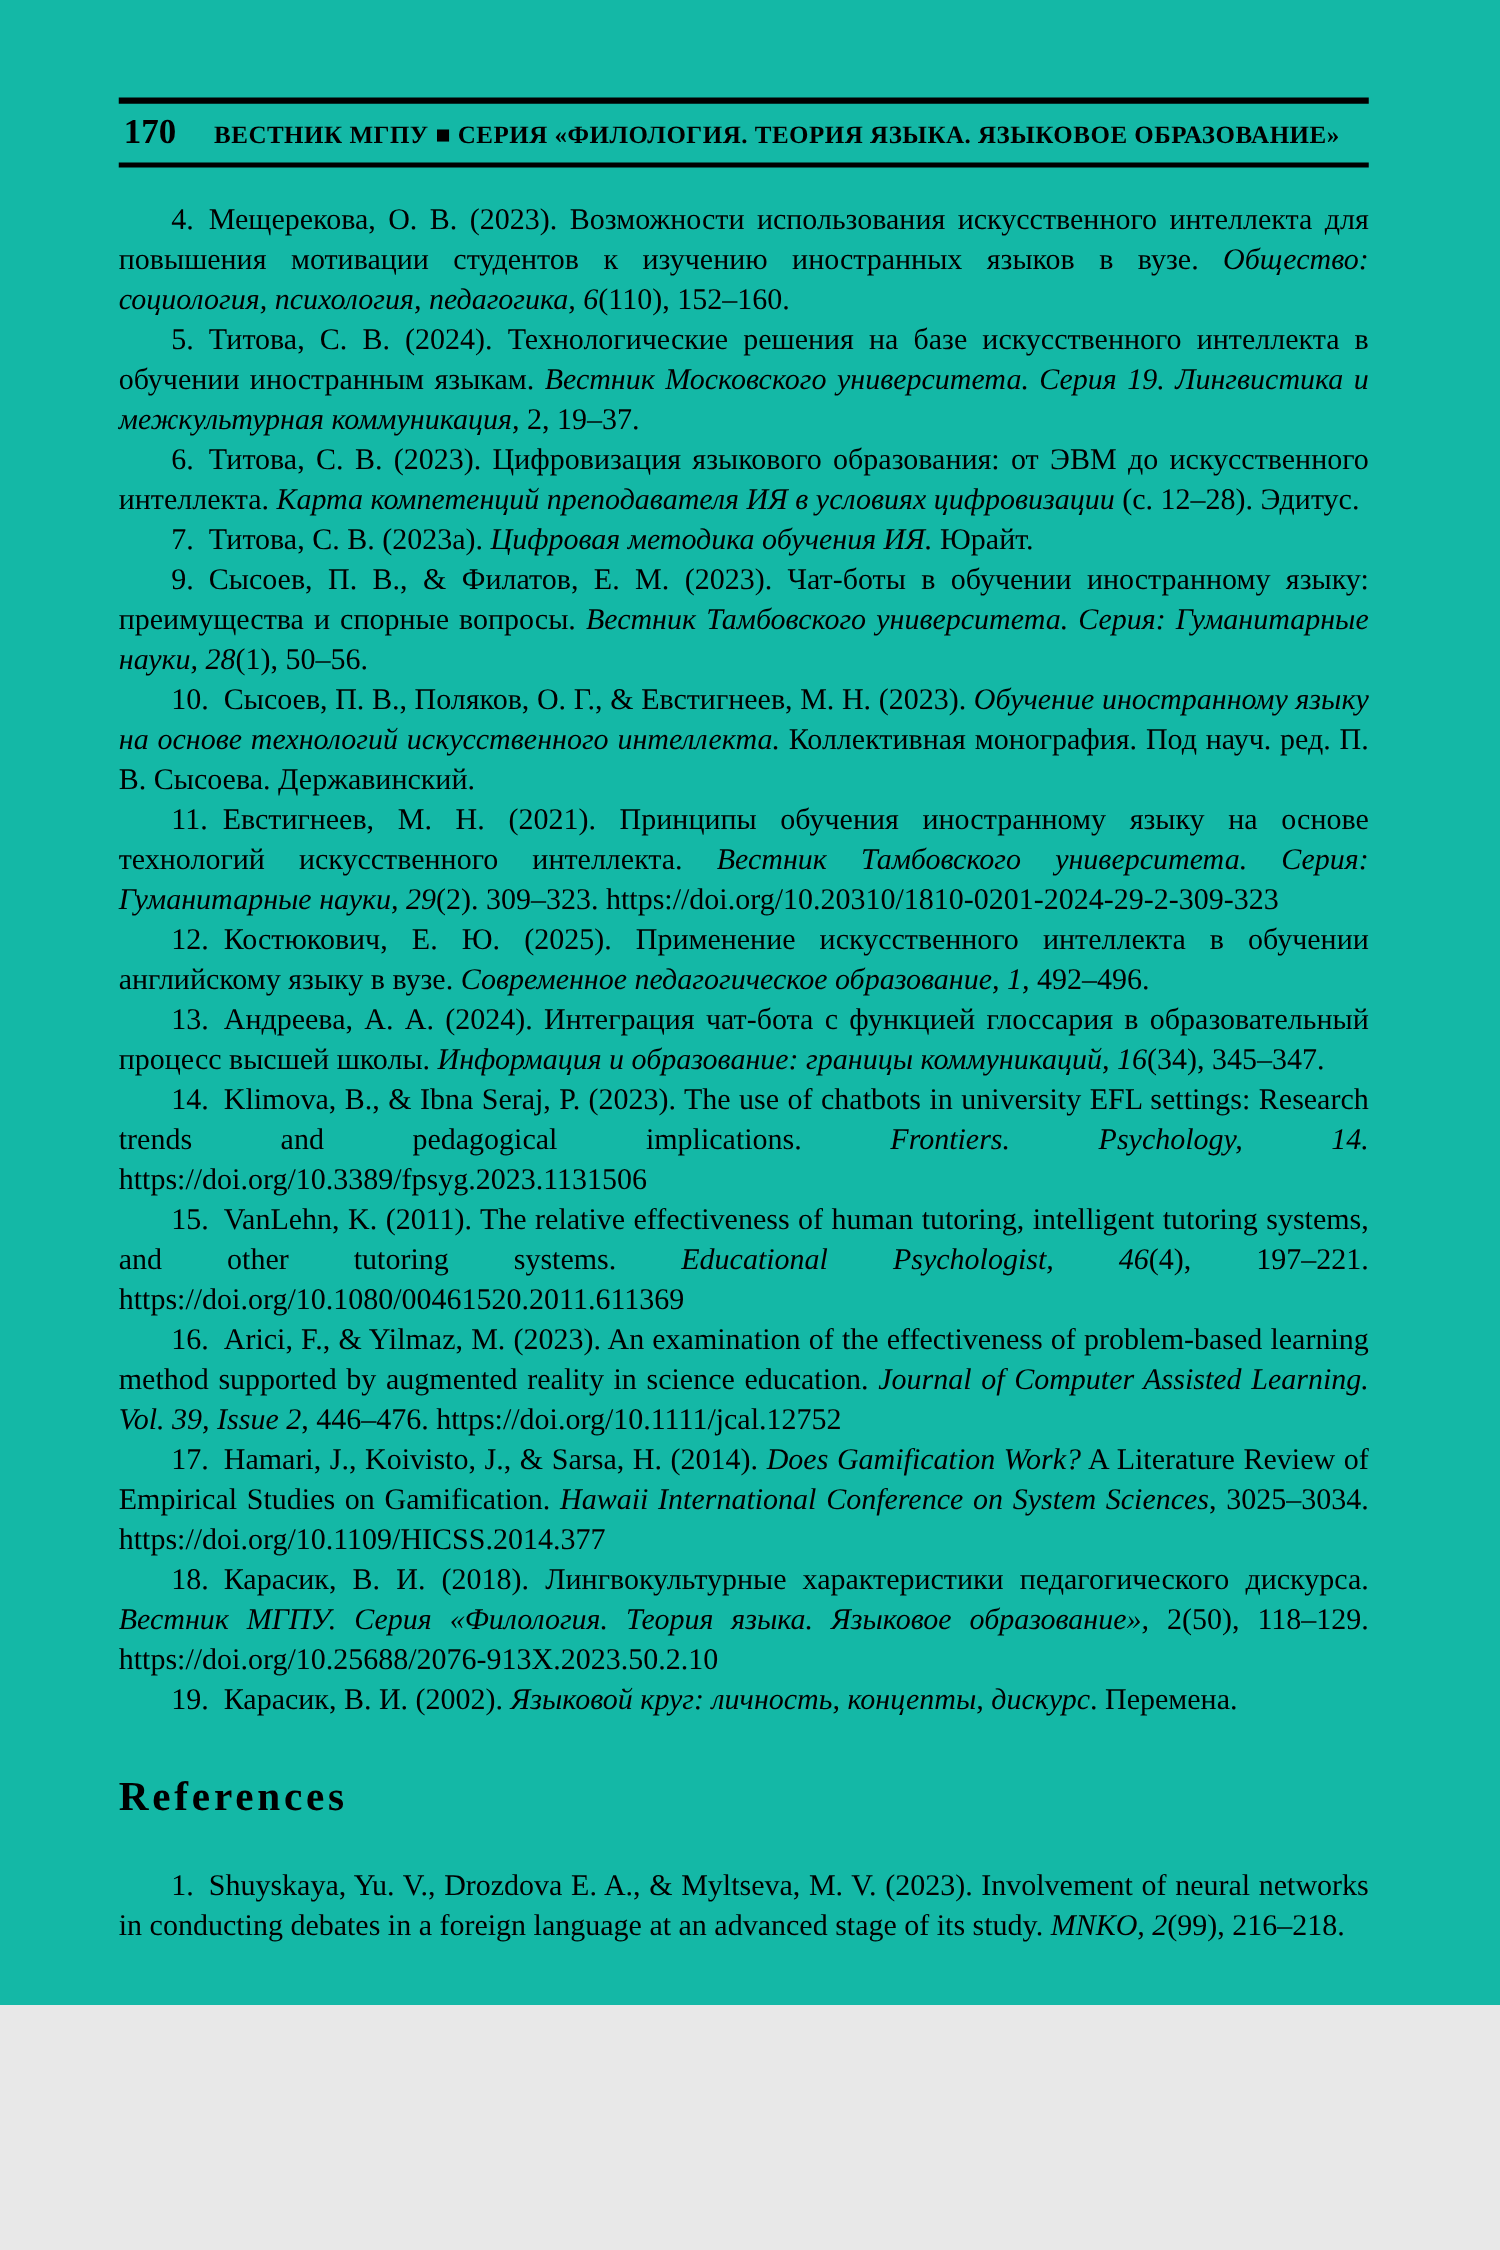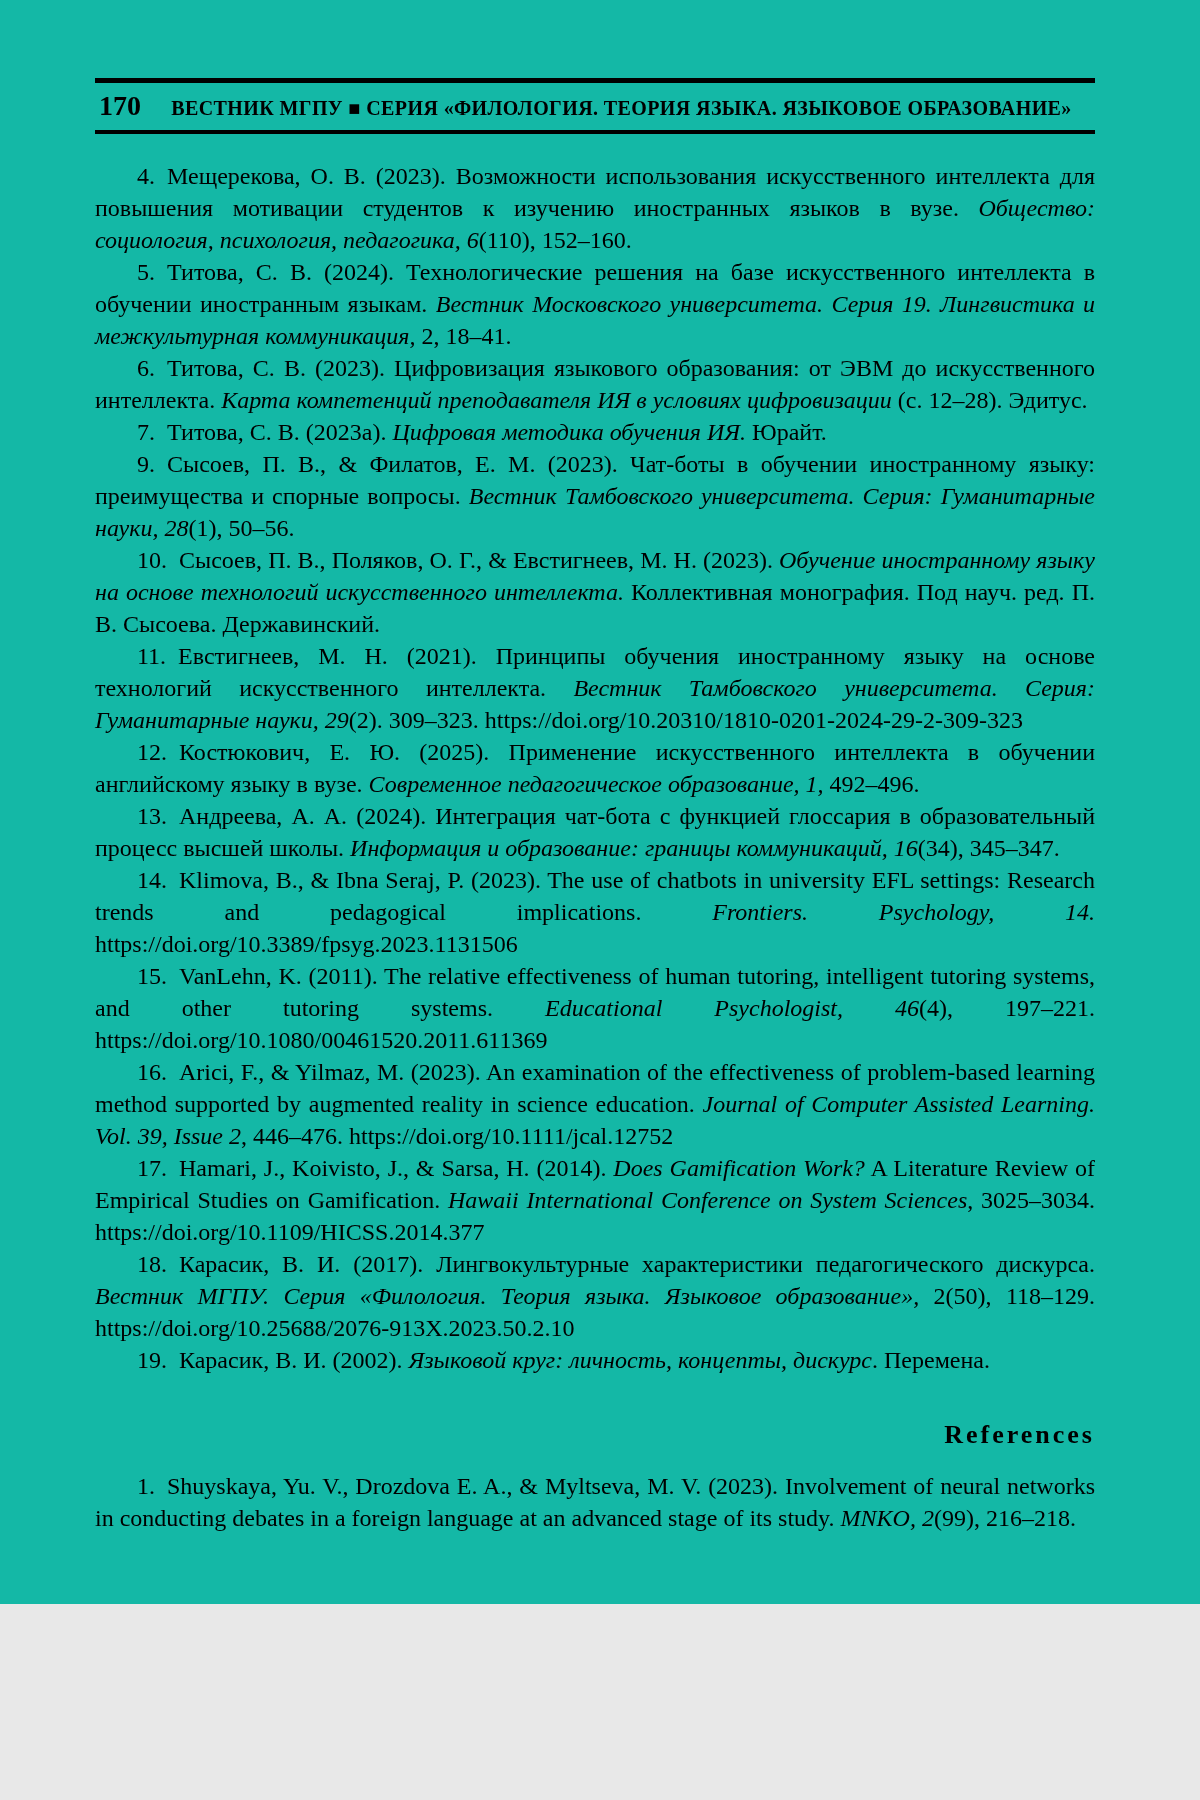--- a/index.html
+++ b/index.html
@@ -27,53 +27,53 @@
   p.ref {
     margin:0;
     font-size:24px;
     line-height:32px;
     text-align:justify;
     text-indent:42px;
     font-family:Liberation Serif, serif;
   }
   .it { font-style:italic; }
   .refs-heading {
-    font-size:26px; font-weight:bold; text-align:right;
-    letter-spacing:3px; margin:44px 0 20px 0;
+    font-size:33px; font-weight:bold; text-align:left;
+    letter-spacing:3px; margin:44px 0 36px 0;
   }
 </style>
 </head>
 <body>
 
 <div class="page">
 
   <div class="running-head">
     <div class="rule-top"></div>
     <div class="head-row">
       <span class="pagenum">170</span>
       <span class="head-title">ВЕСТНИК МГПУ ■ СЕРИЯ «ФИЛОЛОГИЯ. ТЕОРИЯ ЯЗЫКА. ЯЗЫКОВОЕ ОБРАЗОВАНИЕ»</span>
     </div>
     <div class="rule-bottom"></div>
   </div>
 
   <div class="bib bib-first">
       <p class="ref"><span>4. </span><span>Мещерекова, О. В. (2023). Возможности использования искусственного интеллекта для повышения мотивации студентов к изучению иностранных языков в вузе. </span><span class="it">Общество: социология, психология, педагогика, 6</span><span>(110), 152–160.</span></p>
-      <p class="ref"><span>5. </span><span>Титова, С. В. (2024). Технологические решения на базе искусственного интеллекта в обучении иностранным языкам. </span><span class="it">Вестник Московского университета. Серия 19. Лингвистика и межкультурная коммуникация,</span><span> 2, 18–41.</span></p>
+      <p class="ref"><span>5. </span><span>Титова, С. В. (2024). Технологические решения на базе искусственного интеллекта в обучении иностранным языкам. </span><span class="it">Вестник Московского университета. Серия 19. Лингвистика и межкультурная коммуникация,</span><span> 2, 19–37.</span></p>
       <p class="ref"><span>6. </span><span>Титова, С. В. (2023). Цифровизация языкового образования: от ЭВМ до искусственного интеллекта. </span><span class="it">Карта компетенций преподавателя ИЯ в условиях цифровизации</span><span> (с. 12–28). Эдитус.</span></p>
       <p class="ref"><span>7. </span><span>Титова, С. В. (2023а). </span><span class="it">Цифровая методика обучения ИЯ.</span><span> Юрайт.</span></p>
       <p class="ref"><span>9. </span><span>Сысоев, П. В., &amp; Филатов, Е. М. (2023). Чат-боты в обучении иностранному языку: преимущества и спорные вопросы. </span><span class="it">Вестник Тамбовского университета. Серия: Гуманитарные науки, 28</span><span>(1), 50–56.</span></p>
       <p class="ref"><span>10. </span><span>Сысоев, П. В., Поляков, О. Г., &amp; Евстигнеев, М. Н. (2023). </span><span class="it">Обучение иностранному языку на основе технологий искусственного интеллекта.</span><span> Коллективная монография. Под науч. ред. П. В. Сысоева. Державинский.</span></p>
       <p class="ref"><span>11. </span><span>Евстигнеев, М. Н. (2021). Принципы обучения иностранному языку на основе технологий искусственного интеллекта. </span><span class="it">Вестник Тамбовского университета. Серия: Гуманитарные науки, 29</span><span>(2). 309–323. https://doi.org/10.20310/1810-0201-2024-29-2-309-323</span></p>
       <p class="ref"><span>12. </span><span>Костюкович, Е. Ю. (2025). Применение искусственного интеллекта в обучении английскому языку в вузе. </span><span class="it">Современное педагогическое образование, 1,</span><span> 492–496.</span></p>
       <p class="ref"><span>13. </span><span>Андреева, А. А. (2024). Интеграция чат-бота с функцией глоссария в образовательный процесс высшей школы. </span><span class="it">Информация и образование: границы коммуникаций, 16</span><span>(34), 345–347.</span></p>
       <p class="ref"><span>14. </span><span>Klimova, B., &amp; Ibna Seraj, P. (2023). The use of chatbots in university EFL settings: Research trends and pedagogical implications. </span><span class="it">Frontiers. Psychology, 14.</span><span> https://doi.org/10.3389/fpsyg.2023.1131506</span></p>
       <p class="ref"><span>15. </span><span>VanLehn, K. (2011). The relative effectiveness of human tutoring, intelligent tutoring systems, and other tutoring systems. </span><span class="it">Educational Psychologist, 46</span><span>(4), 197–221. https://doi.org/10.1080/00461520.2011.611369</span></p>
       <p class="ref"><span>16. </span><span>Arici, F., &amp; Yilmaz, M. (2023). An examination of the effectiveness of problem-based learning method supported by augmented reality in science education. </span><span class="it">Journal of Computer Assisted Learning. Vol. 39, Issue 2</span><span>, 446–476. https://doi.org/10.1111/jcal.12752</span></p>
       <p class="ref"><span>17. </span><span>Hamari, J., Koivisto, J., &amp; Sarsa, H. (2014). </span><span class="it">Does Gamification Work?</span><span> A Literature Review of Empirical Studies on Gamification. </span><span class="it">Hawaii International Conference on System Sciences</span><span>, 3025–3034. https://doi.org/10.1109/HICSS.2014.377</span></p>
-      <p class="ref"><span>18. </span><span>Карасик, В. И. (2017). Лингвокультурные характеристики педагогического дискурса. </span><span class="it">Вестник МГПУ. Серия «Филология. Теория языка. Языковое образование»,</span><span> 2(50), 118–129. https://doi.org/10.25688/2076-913X.2023.50.2.10</span></p>
+      <p class="ref"><span>18. </span><span>Карасик, В. И. (2018). Лингвокультурные характеристики педагогического дискурса. </span><span class="it">Вестник МГПУ. Серия «Филология. Теория языка. Языковое образование»,</span><span> 2(50), 118–129. https://doi.org/10.25688/2076-913X.2023.50.2.10</span></p>
       <p class="ref"><span>19. </span><span>Карасик, В. И. (2002). </span><span class="it">Языковой круг: личность, концепты, дискурс</span><span>. Перемена.</span></p>
     </div>
 
   <h2 class="refs-heading">References</h2>
 
   <div class="bib">
       <p class="ref"><span>1. </span><span>Shuyskaya, Yu. V., Drozdova E. A., &amp; Myltseva, M. V. (2023). Involvement of neural networks in conducting debates in a foreign language at an advanced stage of its study. </span><span class="it">MNKO, 2</span><span>(99), 216–218.</span></p>
     </div>
 
 </div>

